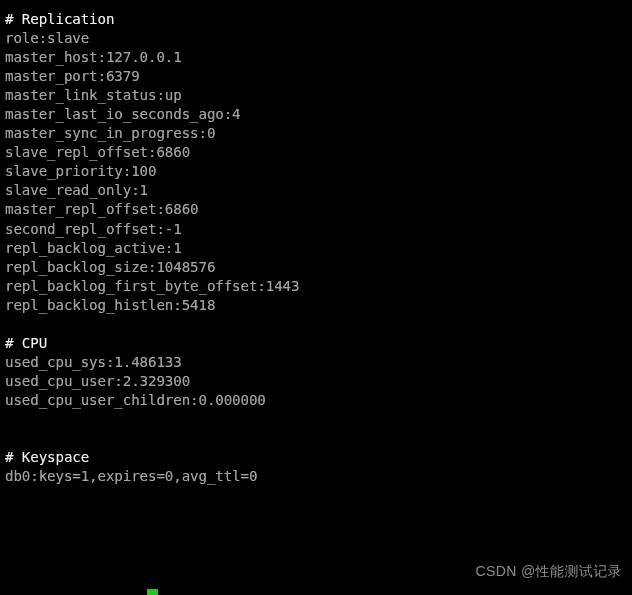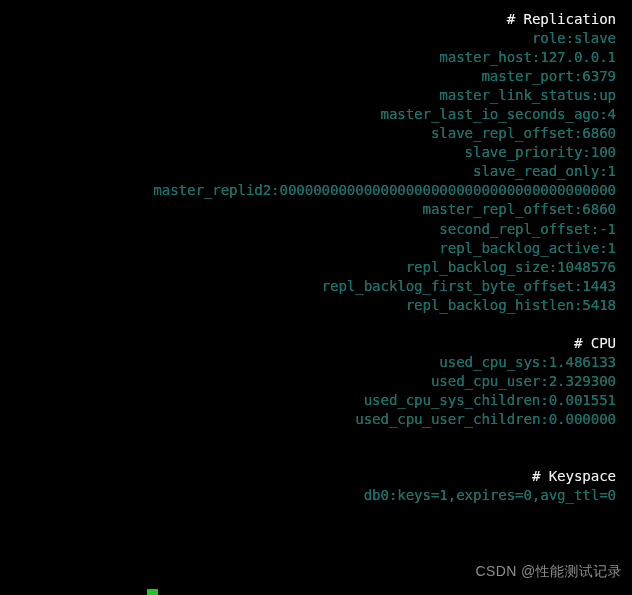--- a/index.html
+++ b/index.html
@@ -15,32 +15,31 @@
     font-family: "DejaVu Sans Mono", "Liberation Mono", monospace;
   }
 
   #terminal {
     position: absolute;
     left: 0;
     top: 0;
     width: 632px;
     height: 595px;
     background: #000000;
-    padding: 10px 16px 0 5px;
+    padding: 10px 0 0 5px;
     box-sizing: border-box;
     overflow: hidden;
-    text-align: right;
   }
 
   .term-line {
     font-family: "DejaVu Sans Mono", "Liberation Mono", monospace;
     font-size: 14.2px;
     line-height: 19.05px;
     height: 19.05px;
-    color: #0f766e;
+    color: #a3a3a3;
     white-space: pre;
     letter-spacing: -0.13px;
     text-shadow: 0 0 0.4px rgba(255,255,255,0.35);
   }
 
   .term-line.blank {
     color: transparent;
   }
 
   .term-line.section {
@@ -73,35 +72,34 @@
 <body>
 
 <div id="terminal">
   <div id="terminal-lines">
       <div class="term-line section"># Replication</div>
       <div class="term-line">role:slave</div>
       <div class="term-line">master_host:127.0.0.1</div>
       <div class="term-line">master_port:6379</div>
       <div class="term-line">master_link_status:up</div>
       <div class="term-line">master_last_io_seconds_ago:4</div>
+      <div class="term-line">master_sync_in_progress:0</div>
       <div class="term-line">slave_repl_offset:6860</div>
       <div class="term-line">slave_priority:100</div>
       <div class="term-line">slave_read_only:1</div>
-      <div class="term-line">master_replid2:0000000000000000000000000000000000000000</div>
       <div class="term-line">master_repl_offset:6860</div>
       <div class="term-line">second_repl_offset:-1</div>
       <div class="term-line">repl_backlog_active:1</div>
       <div class="term-line">repl_backlog_size:1048576</div>
       <div class="term-line">repl_backlog_first_byte_offset:1443</div>
       <div class="term-line">repl_backlog_histlen:5418</div>
       <div class="term-line blank"></div>
       <div class="term-line section"># CPU</div>
       <div class="term-line">used_cpu_sys:1.486133</div>
       <div class="term-line">used_cpu_user:2.329300</div>
-      <div class="term-line">used_cpu_sys_children:0.001551</div>
       <div class="term-line">used_cpu_user_children:0.000000</div>
       <div class="term-line blank"></div>
       <div class="term-line blank"></div>
       <div class="term-line section"># Keyspace</div>
       <div class="term-line">db0:keys=1,expires=0,avg_ttl=0</div>
     </div>
   <div class="cursor-block"></div>
 </div>
 
 <div id="watermark">CSDN @性能测试记录</div>

